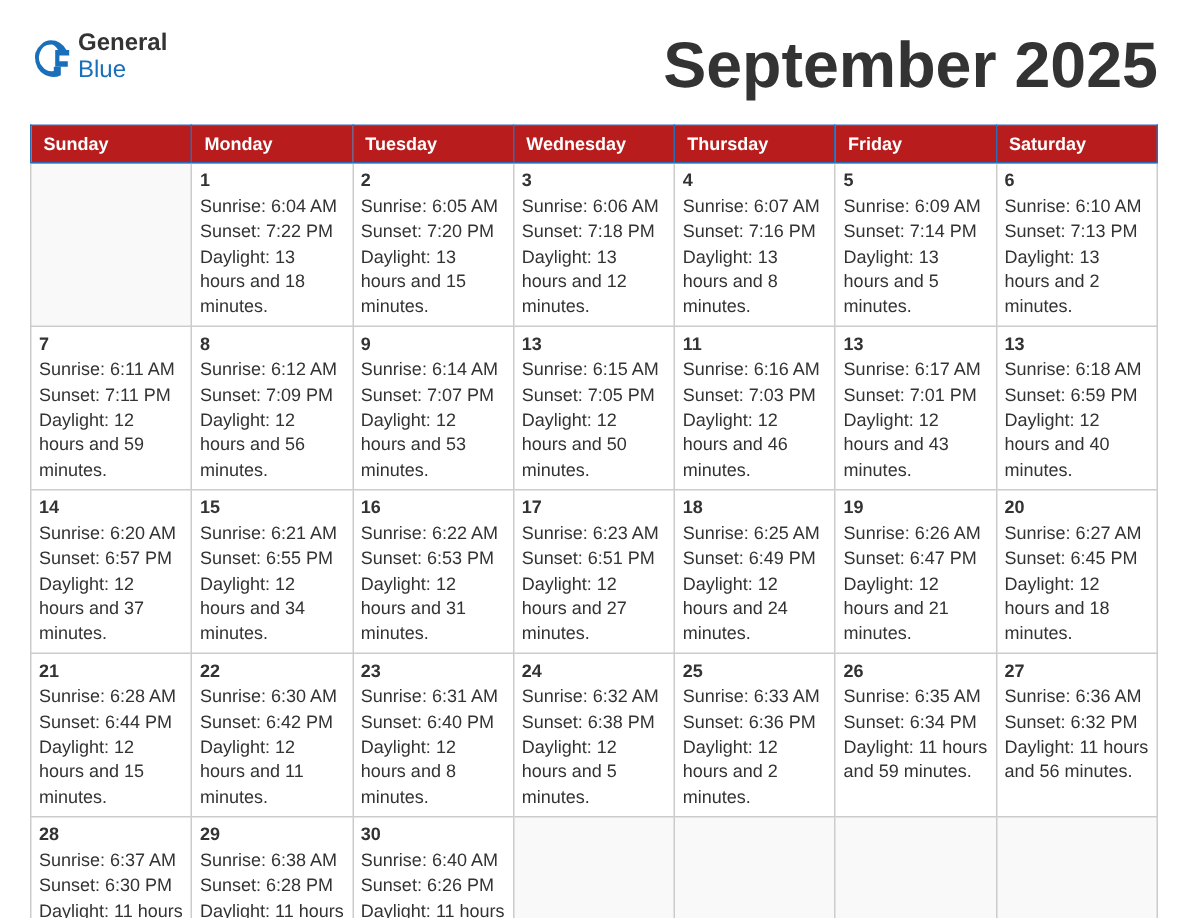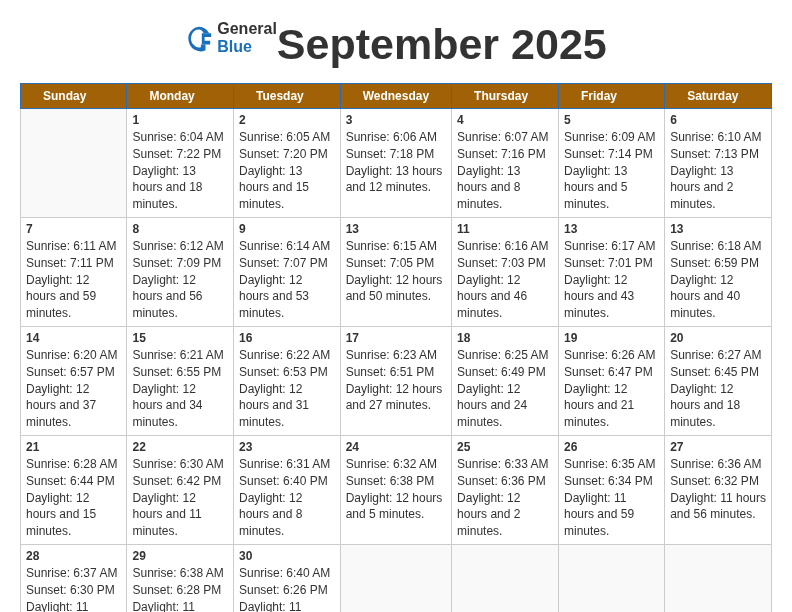--- a/index.html
+++ b/index.html
@@ -9,21 +9,20 @@
       width: 792px;
       height: 612px;
       overflow: hidden;
     }
     .page {
       width: 792px;
       height: 612px;
       padding: 20px;
       display: flex;
       flex-direction: column;
-      align-items: center;
     }
     .header {
       display: flex;
       justify-content: space-between;
       align-items: flex-start;
       margin-bottom: 14px;
     }
     .logo {
       display: flex;
       align-items: center;
@@ -34,21 +33,21 @@
       flex-direction: column;
       line-height: 1.1;
     }
     .logo-general {
       font-size: 16px;
       font-weight: bold;
       color: #333;
     }
     .logo-blue {
       font-size: 16px;
-      font-weight: bold;
+      font-weight: normal;
       color: #1a6fba;
     }
     .logo-icon {
       width: 28px;
       height: 28px;
     }
     .title-block {
       text-align: right;
     }
     .month-title {
@@ -59,25 +58,25 @@
     .location {
       font-size: 14px;
       color: #555;
     }
     .calendar {
       width: 100%;
       border-collapse: collapse;
       flex: 1;
     }
     .calendar th {
-      background-color: #a16207;
+      background-color: #b91c1c;
       color: white;
       font-size: 12px;
       font-weight: bold;
-      padding: 5px 22px;
+      padding: 5px 8px;
       text-align: left;
       border: 1px solid #2a6db5;
     }
     .calendar td {
       border: 1px solid #ccc;
       vertical-align: top;
       padding: 4px 5px;
       width: calc(100% / 7);
       height: 82px;
       font-size: 10px;

